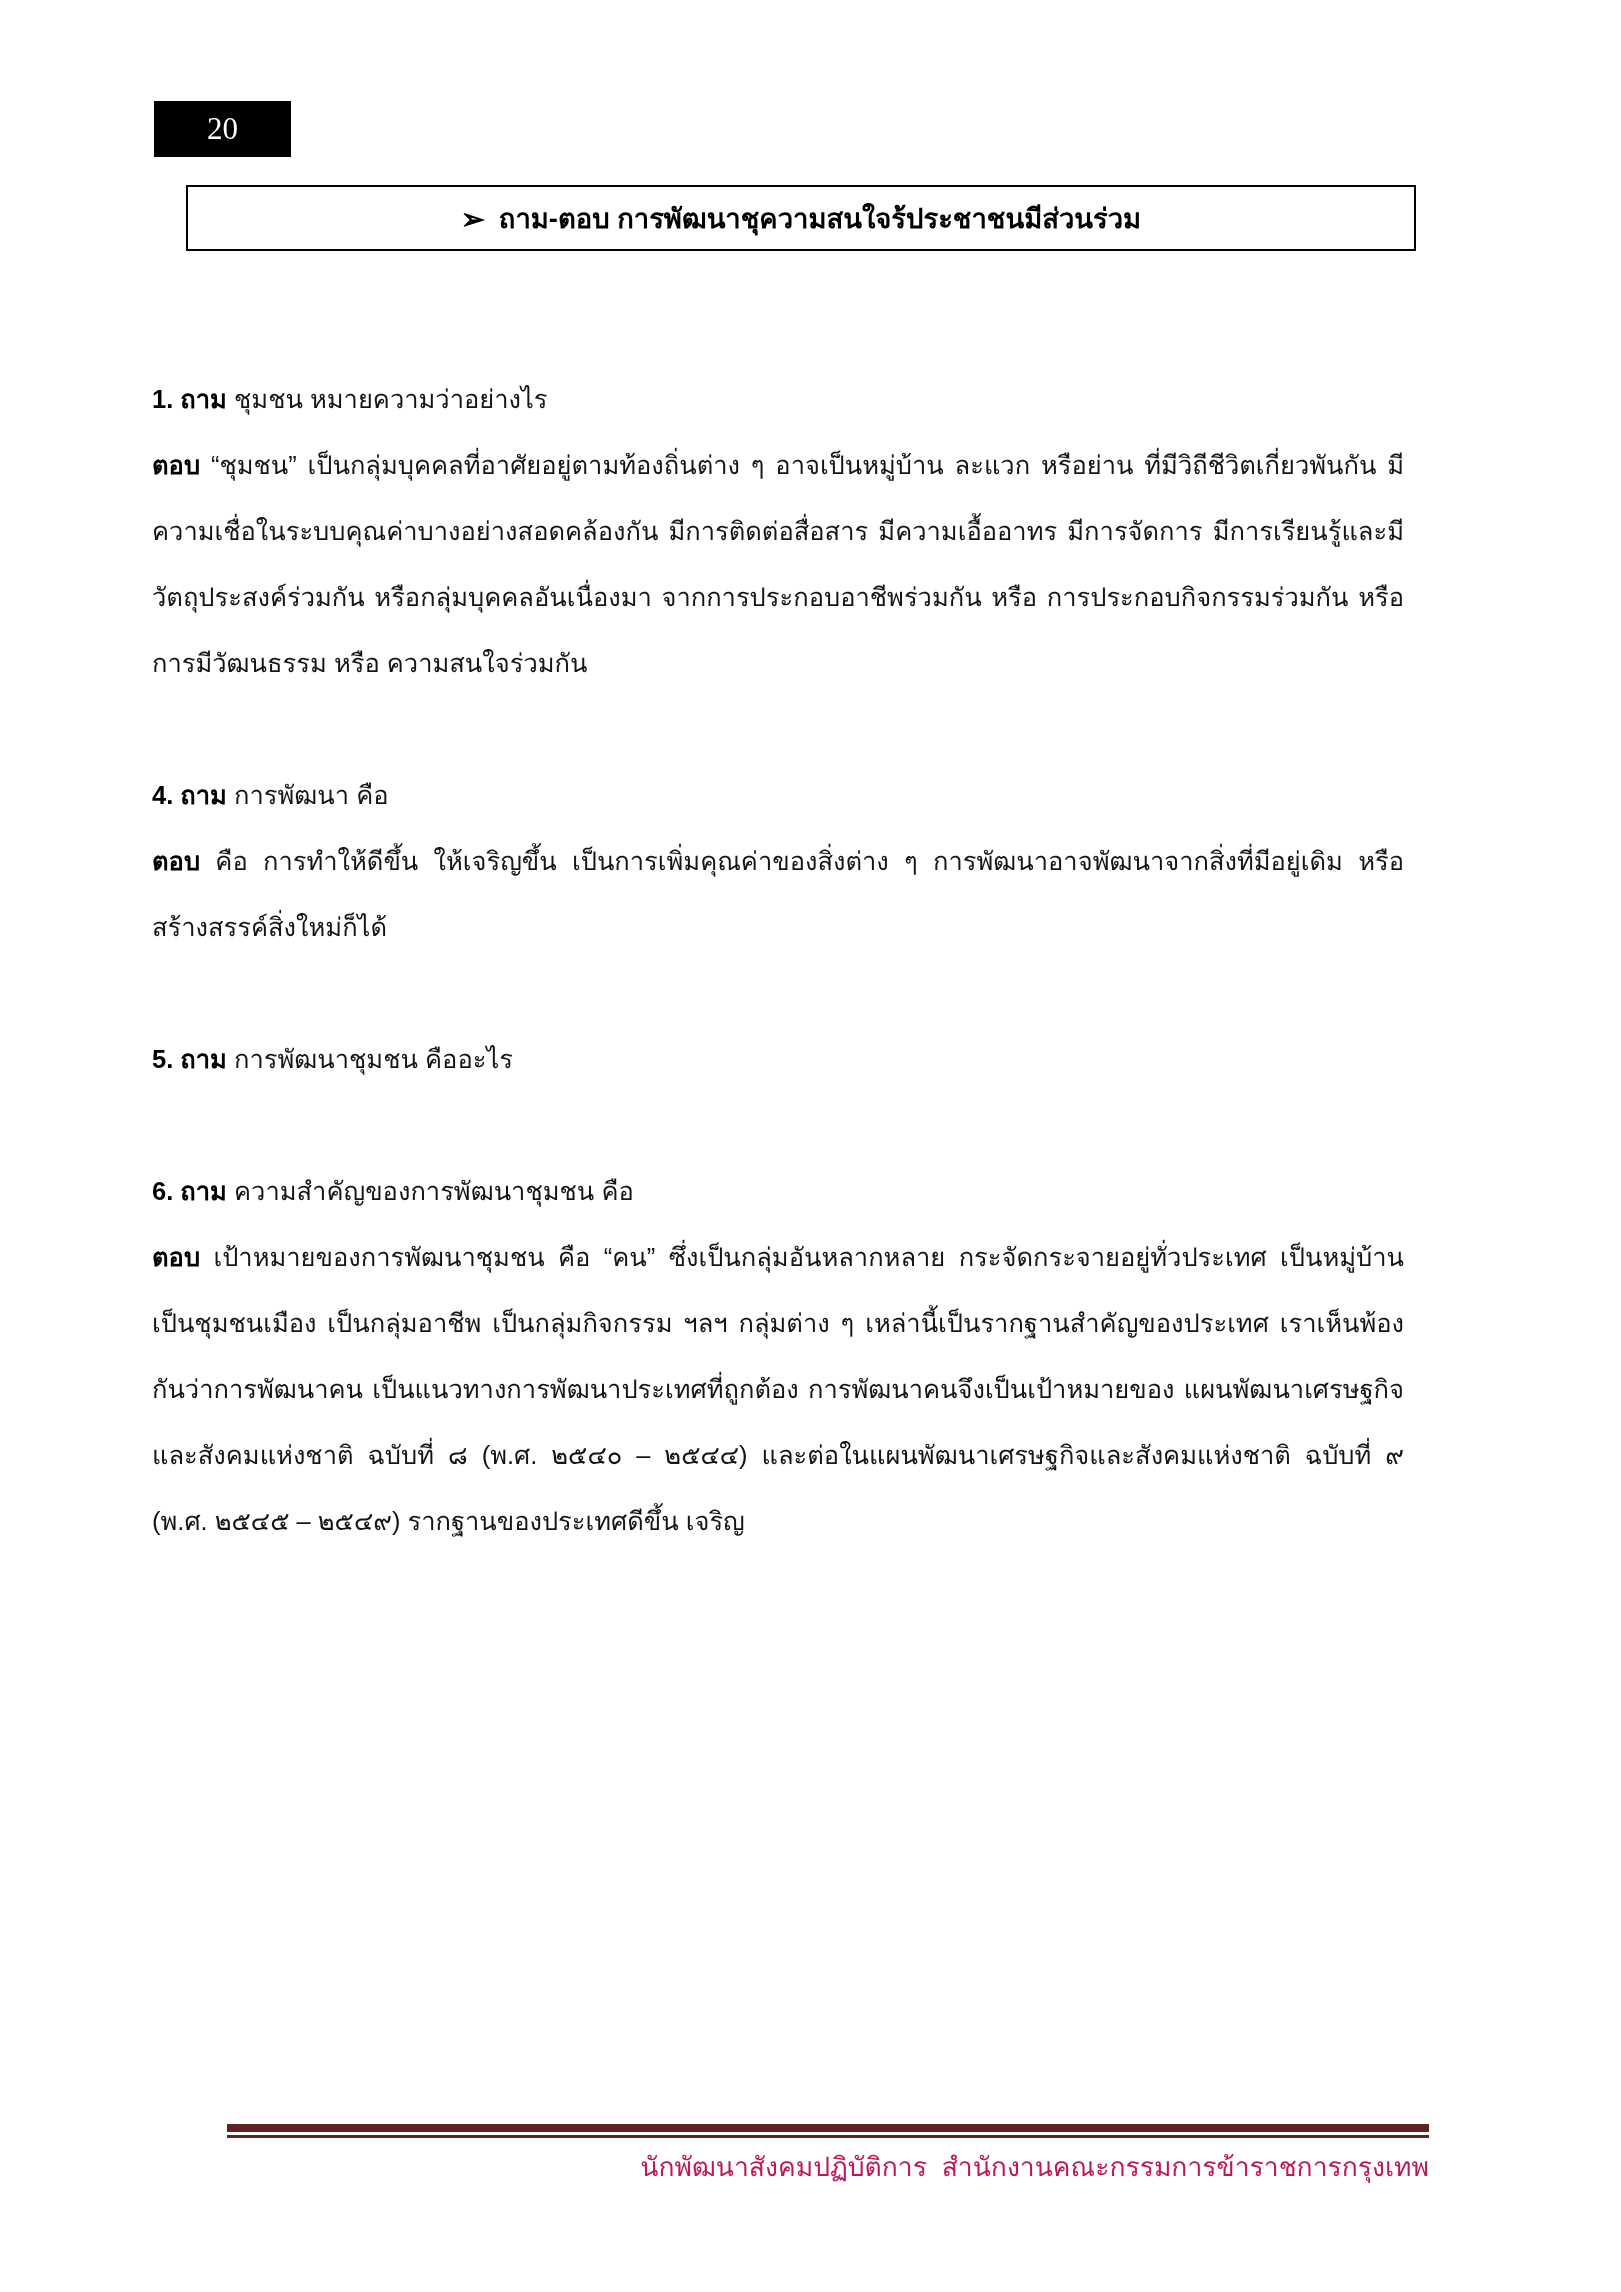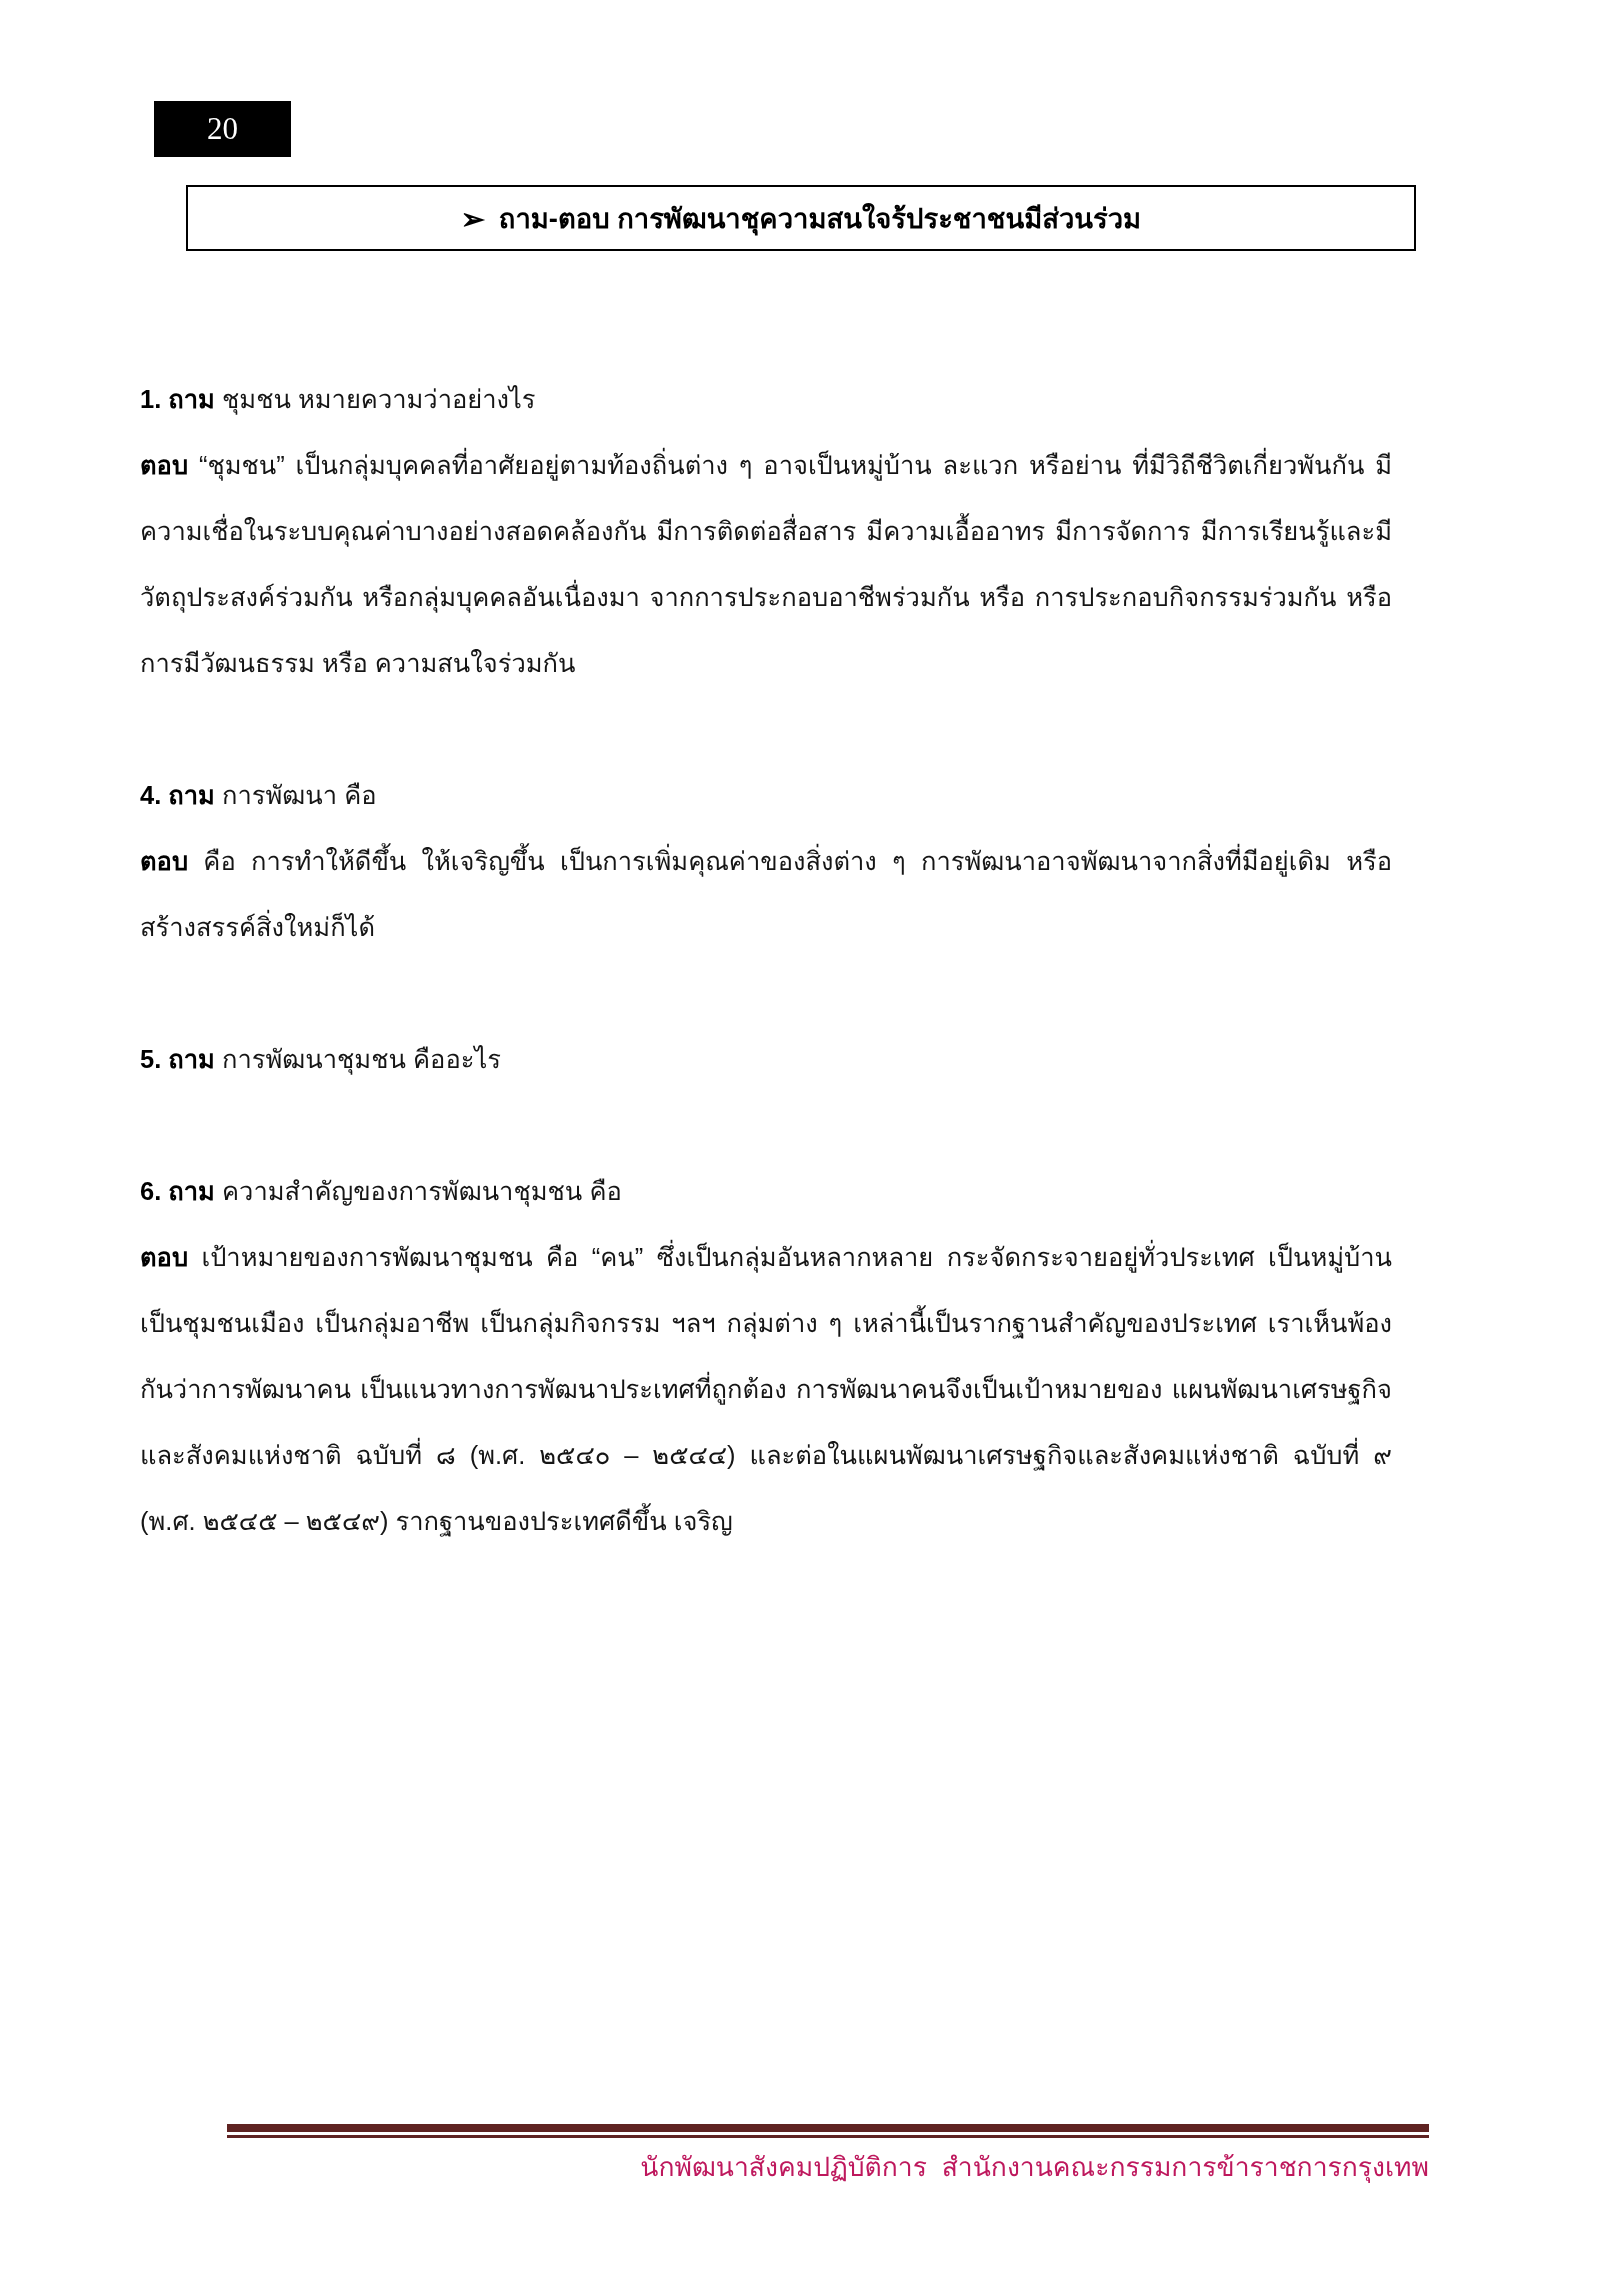--- a/index.html
+++ b/index.html
@@ -46,21 +46,21 @@
     font-weight: bold;
     color: #000000;
   }
   .header-box .bullet {
     font-size: 29px;
     line-height: 1;
     transform: translateY(1px);
   }
   .content {
     position: absolute;
-    left: 140px;
+    left: 152px;
     top: 366px;
     width: 1252px;
     font-size: 25.5px;
     line-height: 66px;
     color: #151515;
   }
   .qa-block {
     margin: 0 0 66px 0;
   }
   .qa-question {

